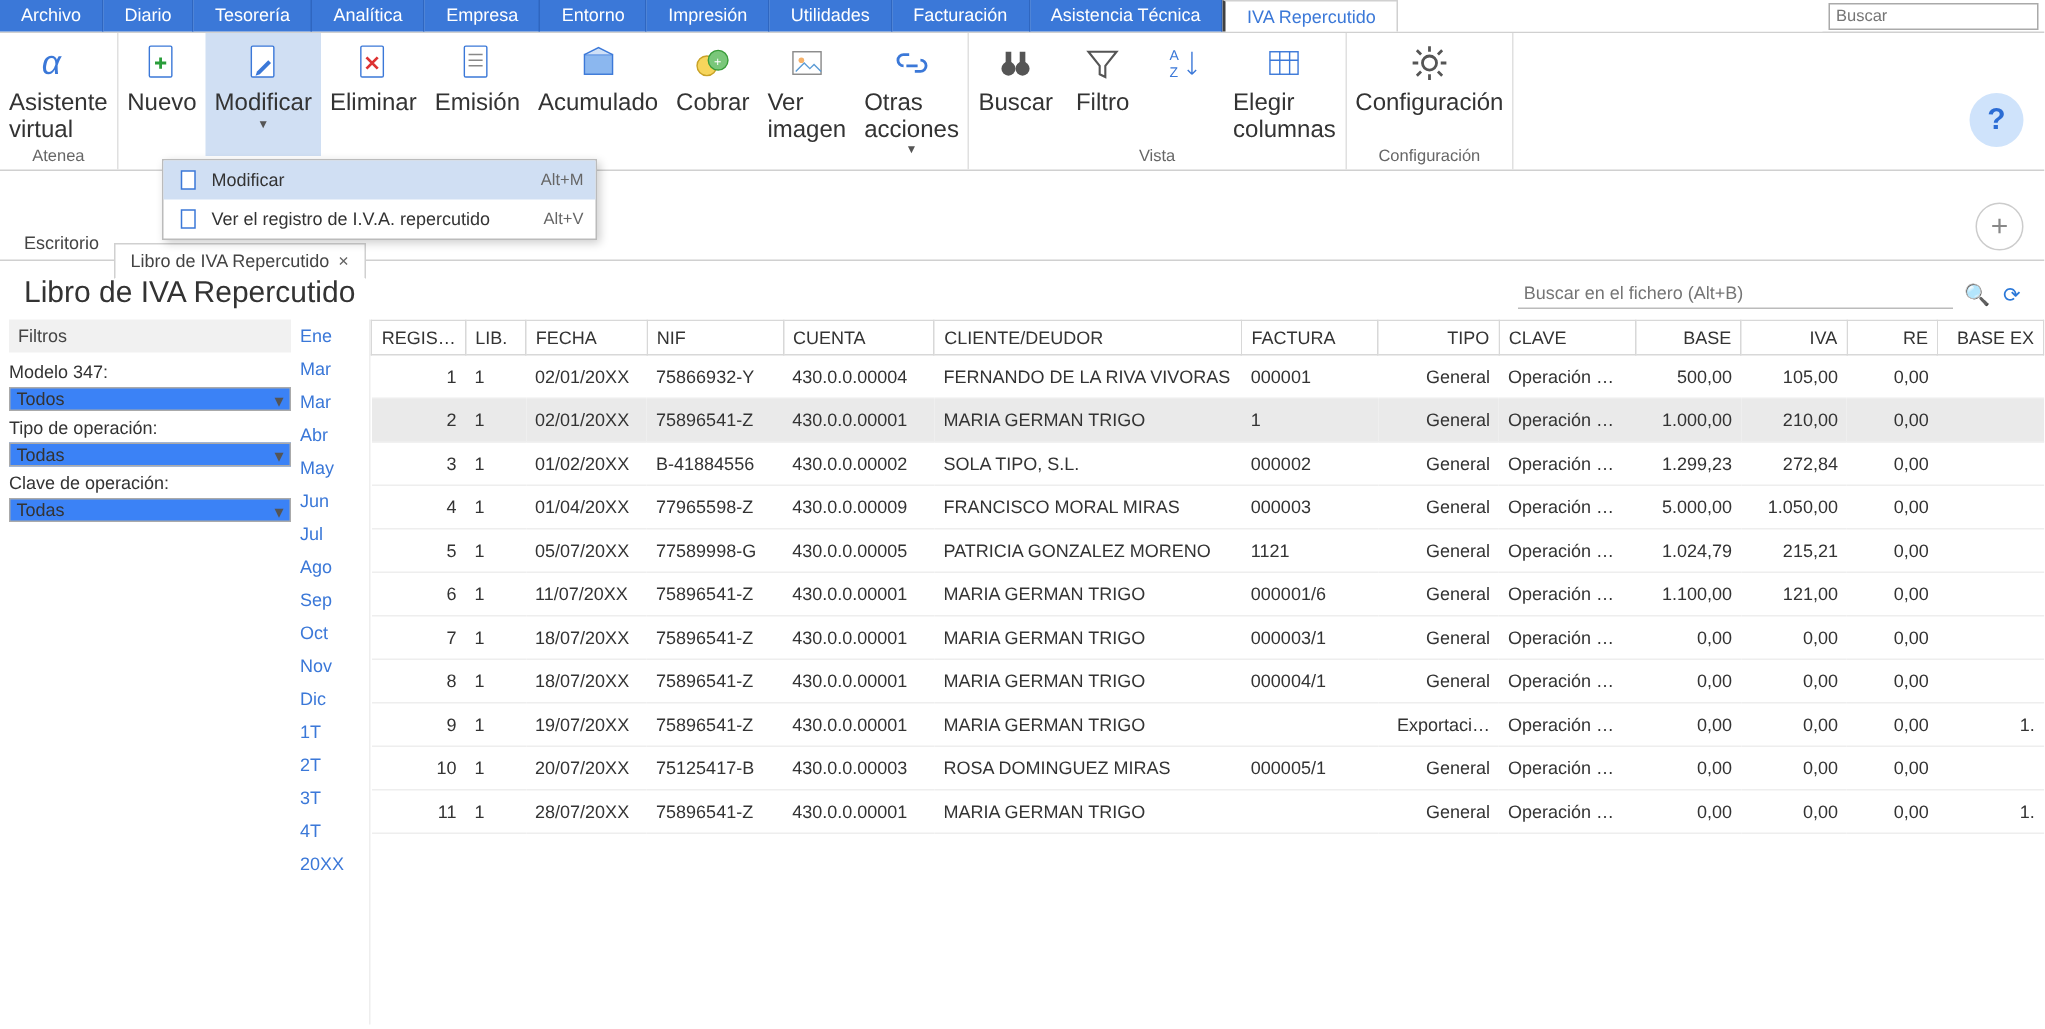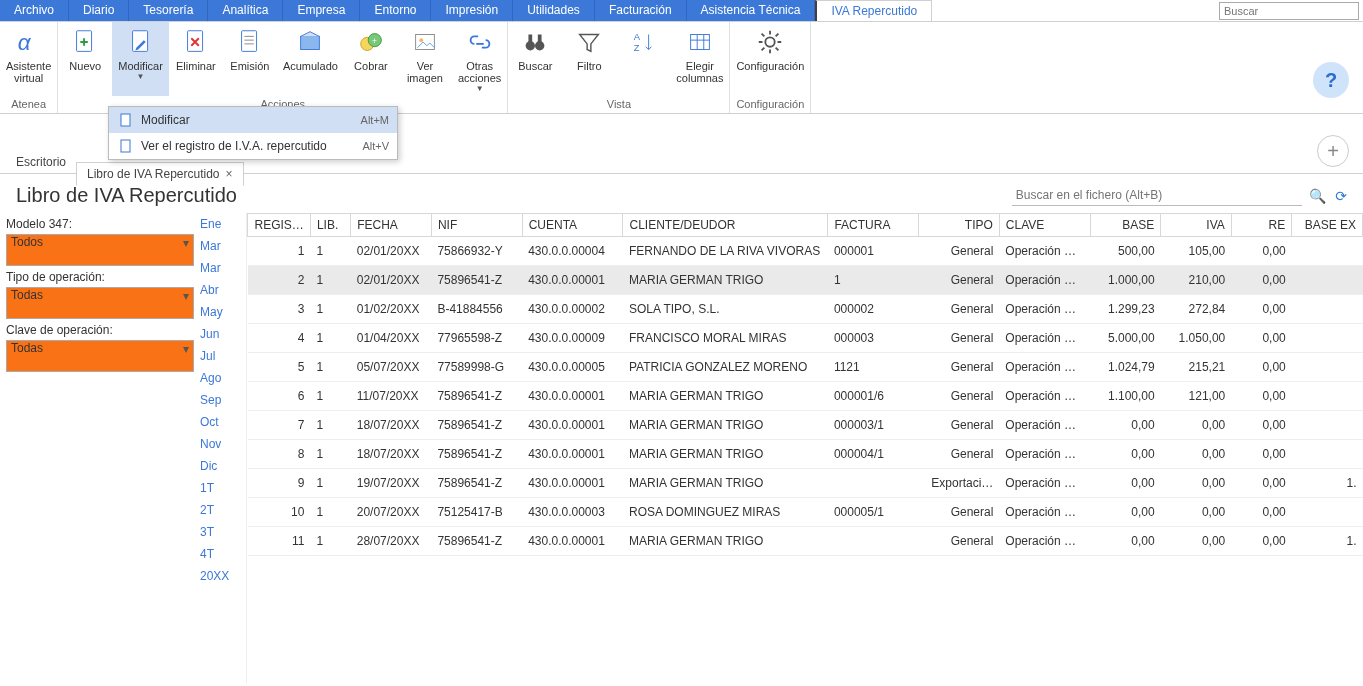--- a/index.html
+++ b/index.html
@@ -13,21 +13,21 @@
 .topsearch { width: 140px; height: 18px; margin: 2px 4px; border: 1px solid #aaa; padding: 0 4px; font-size: 11px; color:#666; }
 
 
 .ribbon { display: flex; height: 92px; border-bottom: 1px solid #d0d0d0; position: relative; }
 .ribbon-group { display: flex; flex-direction: column; border-right: 1px solid #e0e0e0; }
 .ribbon-group .btns { display: flex; flex: 1; }
 .ribbon-group .caption { text-align: center; font-size: 11px; color: #666; padding: 2px 0 3px; }
 .rbtn { display: flex; flex-direction: column; align-items: center; justify-content: flex-start; padding: 4px 6px 0; min-width: 54px; cursor: pointer; }
 .rbtn.sel { background: #d0dff3; }
 .rbtn .ic { width: 32px; height: 32px; margin-bottom: 2px; display:flex; align-items:center; justify-content:center; }
-.rbtn .lbl { font-size: 11px; text-align: center; line-height: 1.1; color:#333; }
+.rbtn .lbl { font-size: 16px; line-height: 1.1; color:#333; }
 .rbtn .drop { font-size: 8px; color:#555; }
 
 
 .dropdown { position: absolute; top: 106px; left: 108px; width: 290px; background: #fff; border: 1px solid #bbb; box-shadow: 2px 2px 6px rgba(0,0,0,0.2); z-index: 50; }
 .dropdown .ditem { display: flex; align-items: center; padding: 4px 8px; font-size: 12px; cursor: pointer; }
 .dropdown .ditem.sel { background: #d0dff3; }
 .dropdown .ditem .dic { width: 18px; height: 18px; margin-right: 6px; display:flex; align-items:center; justify-content:center;}
 .dropdown .ditem .dtxt { flex: 1; }
 .dropdown .ditem .dkey { color: #666; font-size: 11px; }
 
@@ -47,21 +47,21 @@
 .filesearch { width: 290px; border:none; border-bottom:1px solid #bbb; padding:3px 4px; font-size:12px; color:#888; outline:none; }
 .fs-icons { display:flex; gap:8px; margin-left:8px; }
 .fs-icons span { cursor:pointer; color:#555; font-size:14px; }
 .fs-icons .refresh { color:#2b78d8; }
 
 
 .main { display:flex; height: calc(686px - 22px - 92px - 28px - 42px - 32px); }
 .filters { width: 200px; padding: 0 6px 0 6px; }
 .filters .ftitle { background:#f1f1f1; padding:4px 6px; font-size:12px; color:#444; margin-bottom:6px; }
 .filters label { display:block; font-size:12px; margin: 4px 0 3px; color:#333; }
-.filters .sel { width: 100%; border:1px solid #aaa; height:32px; font-size:12px; padding:0 18px 0 4px; background:#f97316; position:relative; cursor:pointer; }
+.filters .sel { width: 100%; border:1px solid #aaa; height:16px; font-size:12px; padding:0 18px 0 4px; background:#3b82f6; position:relative; cursor:pointer; }
 .filters .sel::after { content:"▾"; position:absolute; right:4px; top:1px; color:#555; }
 
 .months { width: 46px; display:flex; flex-direction:column; align-items:center; padding-top: 0; }
 .months div { font-size: 12px; color:#3b78d8; text-align:left; padding: 4px 0; width:100%; cursor:pointer; }
 
 .gridwrap { flex:1; overflow:hidden; display:flex; flex-direction:column; border-left:1px solid #eee;}
 .grid { flex:1; overflow:auto; }
 table { border-collapse: collapse; width: 100%; font-size: 12px; }
 thead th { background:#fff; border:1px solid #d8d8d8; padding: 4px 6px; font-weight:400; color:#333; text-align:left; white-space:nowrap; position:sticky; top:0; }
 thead th.num { text-align:right; }
@@ -279,20 +279,21 @@
   <h1>Libro de IVA Repercutido</h1>
   <input class="filesearch" placeholder="Buscar en el fichero (Alt+B)" style="">
   <div class="fs-icons">
     <span>🔍</span>
     <span class="refresh">⟳</span>
   </div>
 </div>
 
 <div class="main">
   <div class="filters">
+    <div class="ftitle">Filtros</div>
     <label>Modelo 347:</label>
     <div class="sel"><span>Todos</span></div>
     <label>Tipo de operación:</label>
     <div class="sel"><span>Todas</span></div>
     <label>Clave de operación:</label>
     <div class="sel"><span>Todas</span></div>
   </div>
 
   <div class="months">
       <div>Ene</div>

